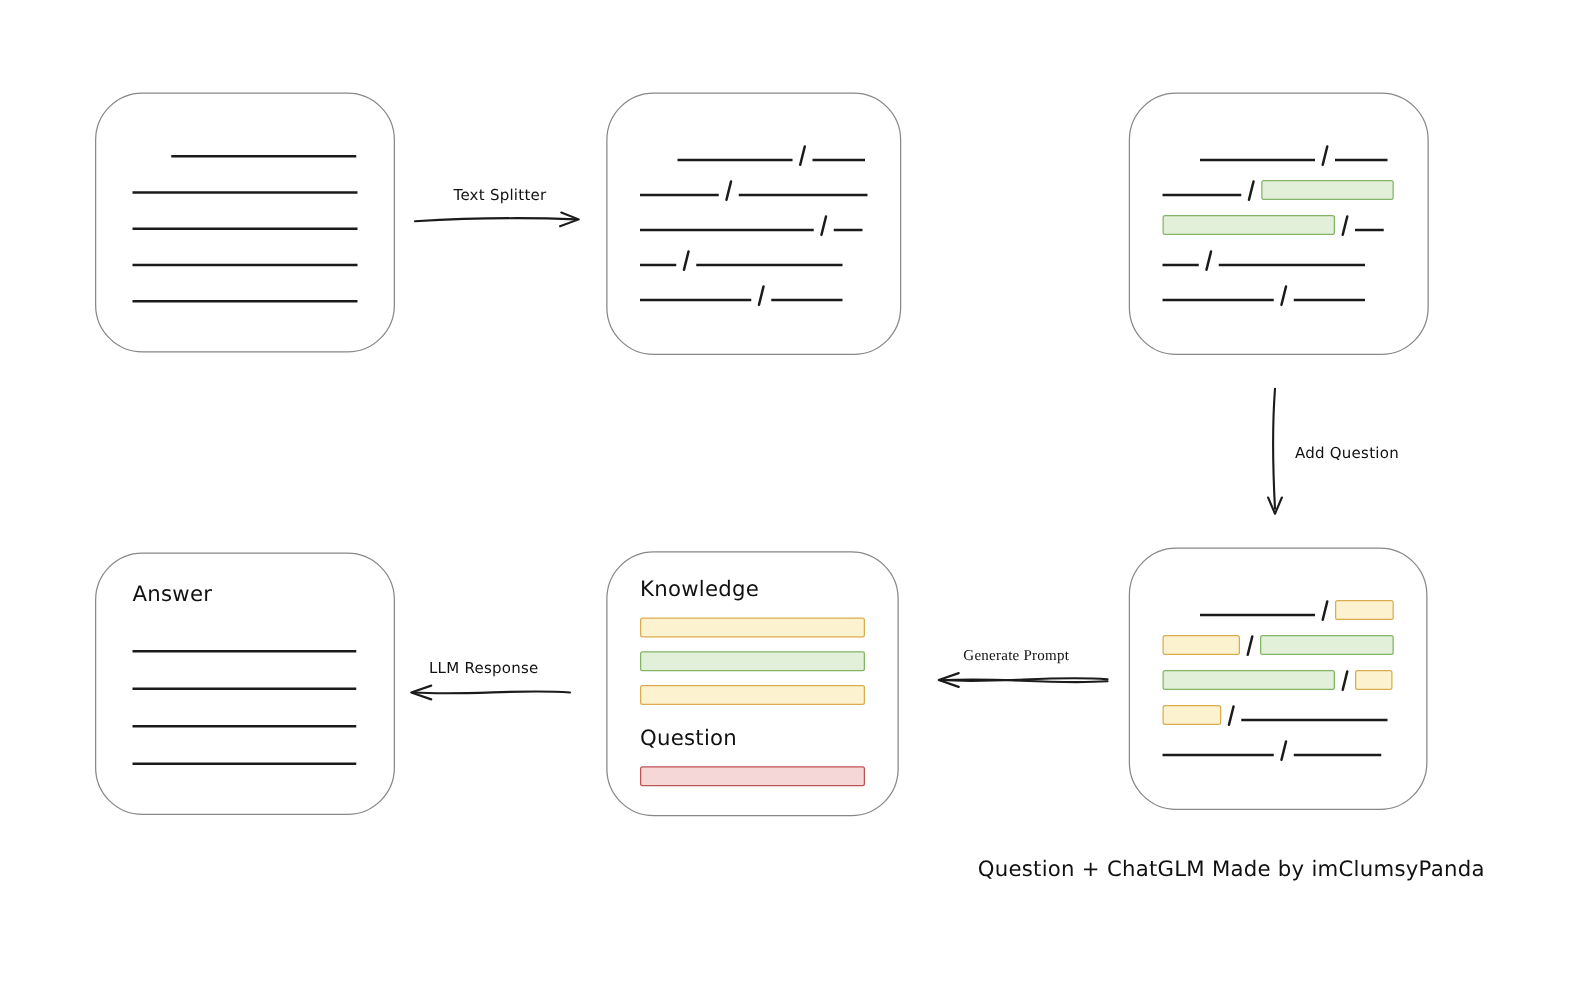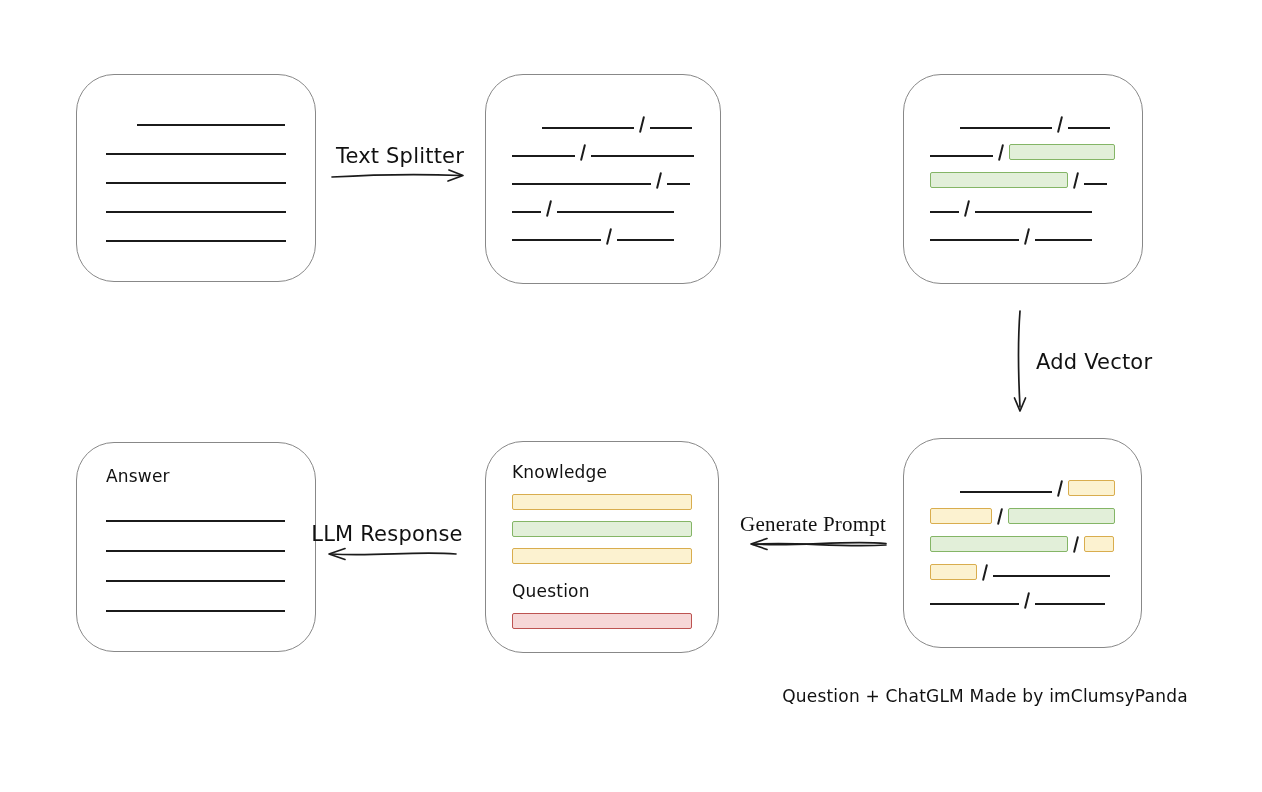--- a/index.html
+++ b/index.html
@@ -30,21 +30,21 @@
   .inner.answer{padding:22px 30px 0 29px;}
   .node-label{font-size:17px;line-height:22px;color:#111;letter-spacing:.2px;}
   .bars-col{display:flex;flex-direction:column;gap:11px;margin-top:11px;}
   .bars-col .row{height:auto;}
   .q-label{margin-top:16px;}
   .answer-lines{display:flex;flex-direction:column;gap:28px;margin-top:33px;}
   .answer-lines .row{height:auto;}
   .answer-lines .seg-line{margin-bottom:0;}
   
   .arrow{position:absolute;display:flex;flex-direction:column;align-items:center;gap:2px;}
-  .arrow-label{font-size:21px;line-height:20px;white-space:nowrap;color:#111;letter-spacing:.2px;}
+  .arrow-label{font-size:12px;line-height:20px;white-space:nowrap;color:#111;letter-spacing:.2px;}
   .arrow svg{display:block;}
   .stroke{fill:none;stroke:var(--line,#1b1b1b);stroke-width:1.7;stroke-linecap:round;stroke-linejoin:round;}
   .footer{
     position:absolute;left:735px;top:686px;width:500px;text-align:center;
     font-size:17px;color:#111;letter-spacing:.2px;
   }
 </style>
 </head>
 <body>
 
@@ -209,21 +209,21 @@
       <path class="stroke" d="M2 9 C 45 6.5, 95 6, 131 7.5"></path>
       <path class="stroke" d="M119 2 L133 7.5 L118 13"></path>
     </svg>
   </div>
 
 
   <svg style="position:absolute;left:1011px;top:309px;" width="18" height="108" viewBox="0 0 18 108">
     <path class="stroke" d="M9 2 C 6.5 35, 7.5 70, 9 98"></path>
     <path class="stroke" d="M3.5 89 L9 102 L14.5 89"></path>
   </svg>
-  <div class="arrow-label" style="position:absolute;left:1036px;top:352px;">Add Vector</div>
+  <div class="arrow-label" style="position:absolute;left:1036px;top:352px;">Add Question</div>
 
   <div class="arrow" style="left:738px;top:514px;width:150px;font-family:Liberation Serif, serif;">
     <div class="arrow-label">Generate Prompt</div>
     <svg width="150" height="16" viewBox="0 0 150 16">
       <path class="stroke" d="M148 7.5 C 105 4, 60 11, 15 8"></path>
       <path class="stroke" d="M148 9 C 100 12, 55 5, 15 8.5"></path>
       <path class="stroke" d="M29 2.5 L13 8 L29 13.5"></path>
     </svg>
   </div>
 

